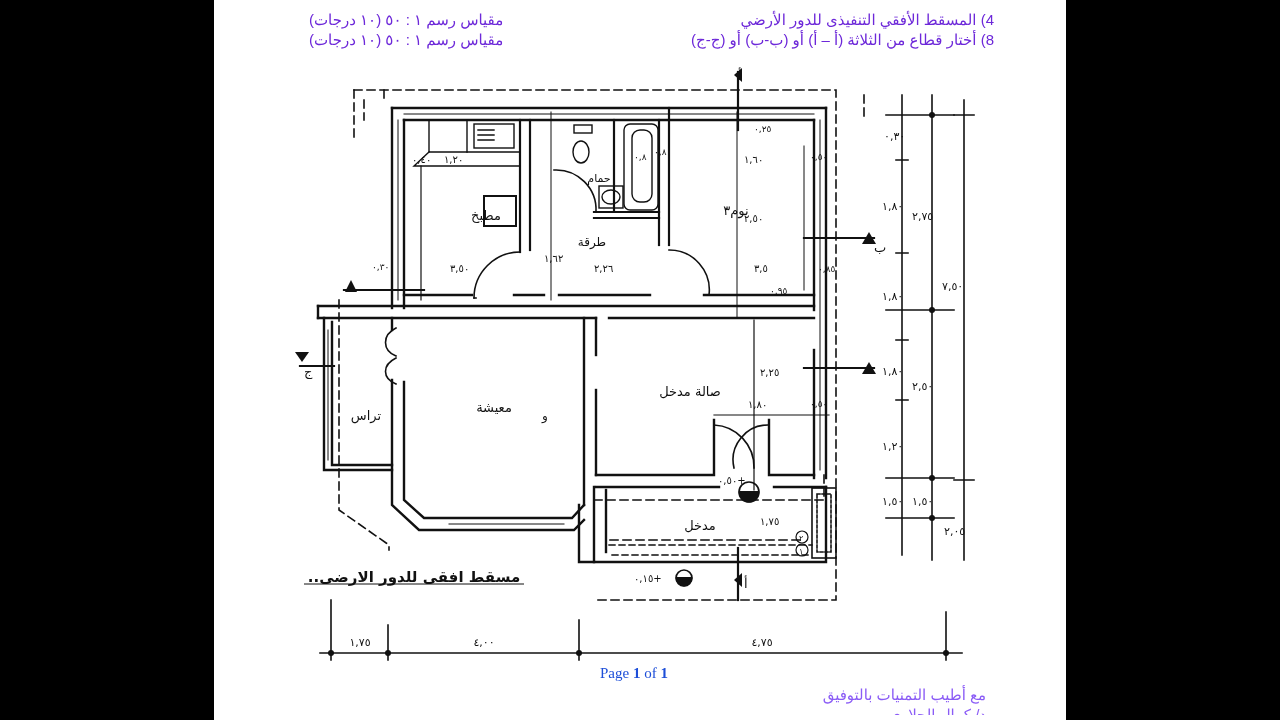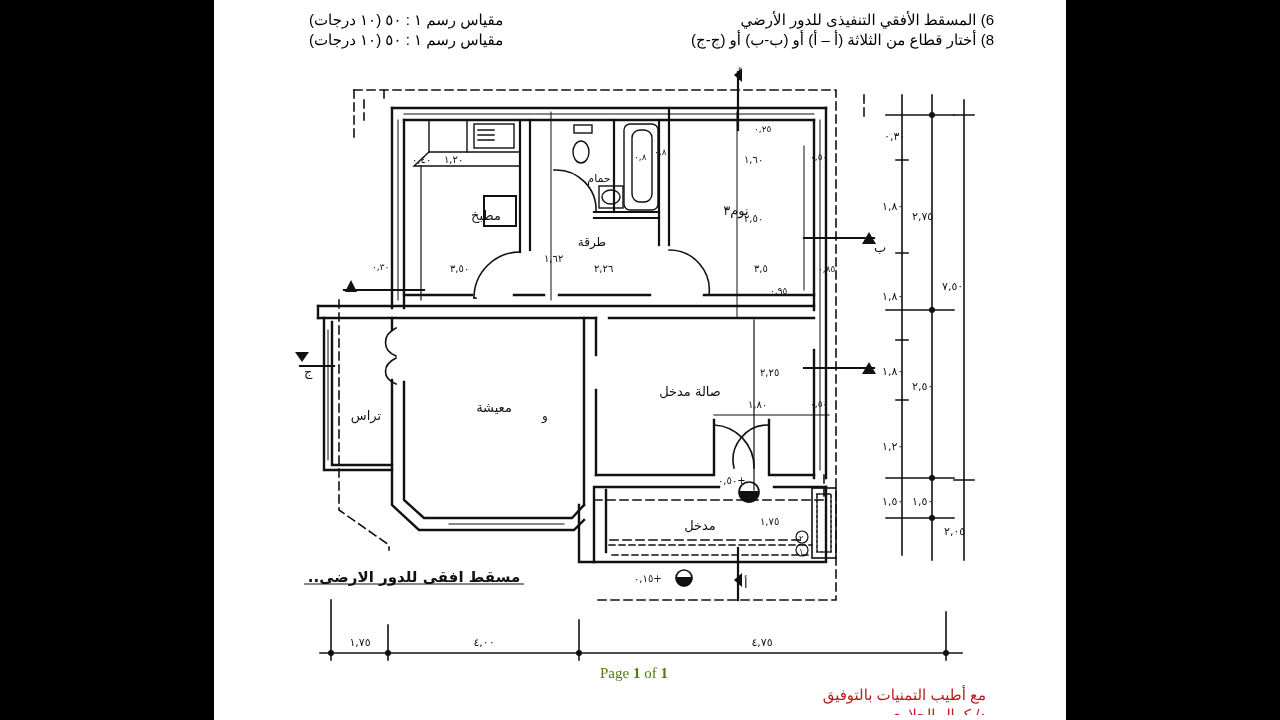--- a/index.html
+++ b/index.html
@@ -1,34 +1,34 @@
 <!DOCTYPE html>
 <html><head>
 <meta charset="utf-8">
 <style>
   html, body { margin: 0; padding: 0; background: #000; }
   body { width: 1280px; height: 720px; position: relative; overflow: hidden; font-family: "DejaVu Sans", sans-serif; }
   .page { position: absolute; left: 214px; top: 0; width: 852px; height: 720px; background: #fff; overflow: hidden; }
-  .hdr { position: absolute; font-family: "Liberation Sans", sans-serif; font-size: 15px; color: #000000; direction: rtl; white-space: nowrap; line-height: 20px; }
+  .hdr { position: absolute; font-family: "Liberation Sans", sans-serif; font-size: 15px; color: #6d28d9; direction: rtl; white-space: nowrap; line-height: 20px; }
   .hdr-right { right: 72px; top: 10px; text-align: right; }
   .hdr-left { left: 95px; top: 10px; text-align: right; }
   .plan { position: absolute; left: 0; top: 0; width: 852px; height: 720px; }
   .plan text { font-family: "DejaVu Sans", sans-serif; fill: #111; }
-  .footer-page { position: absolute; left: 386px; top: 665px; font-family: "Liberation Serif", serif; font-size: 15px; color: #4d7c0f; }
+  .footer-page { position: absolute; left: 386px; top: 665px; font-family: "Liberation Serif", serif; font-size: 15px; color: #1d4ed8; }
   .footer-page b { font-weight: bold; }
-  .closing { position: absolute; right: 80px; top: 685px; font-family: "Liberation Sans", sans-serif; font-size: 15px; color: #b91c1c; direction: rtl; text-align: right; line-height: 20px; white-space: nowrap; }
+  .closing { position: absolute; right: 80px; top: 685px; font-family: "Liberation Sans", sans-serif; font-size: 15px; color: #8b5cf6; direction: rtl; text-align: right; line-height: 20px; white-space: nowrap; }
   .closing .cut { display:block; height: 10px; overflow: hidden; }
 </style>
 </head>
 <body>
 
 <div class="page">
 
   <div class="hdr hdr-right">
-    <div>6) المسقط الأفقي التنفيذى للدور الأرضي</div>
+    <div>4) المسقط الأفقي التنفيذى للدور الأرضي</div>
     <div>8) أختار قطاع من الثلاثة (أ – أ) أو (ب-ب) أو (ج-ج)</div>
   </div>
   <div class="hdr hdr-left">
     <div>مقياس رسم ١ : ٥٠   (١٠ درجات)</div>
     <div>مقياس رسم ١ : ٥٠   (١٠ درجات)</div>
   </div>
 
   <svg class="plan" viewBox="0 0 852 720" xmlns="http://www.w3.org/2000/svg">
     <g stroke="#111" fill="none" stroke-linecap="square">
 

